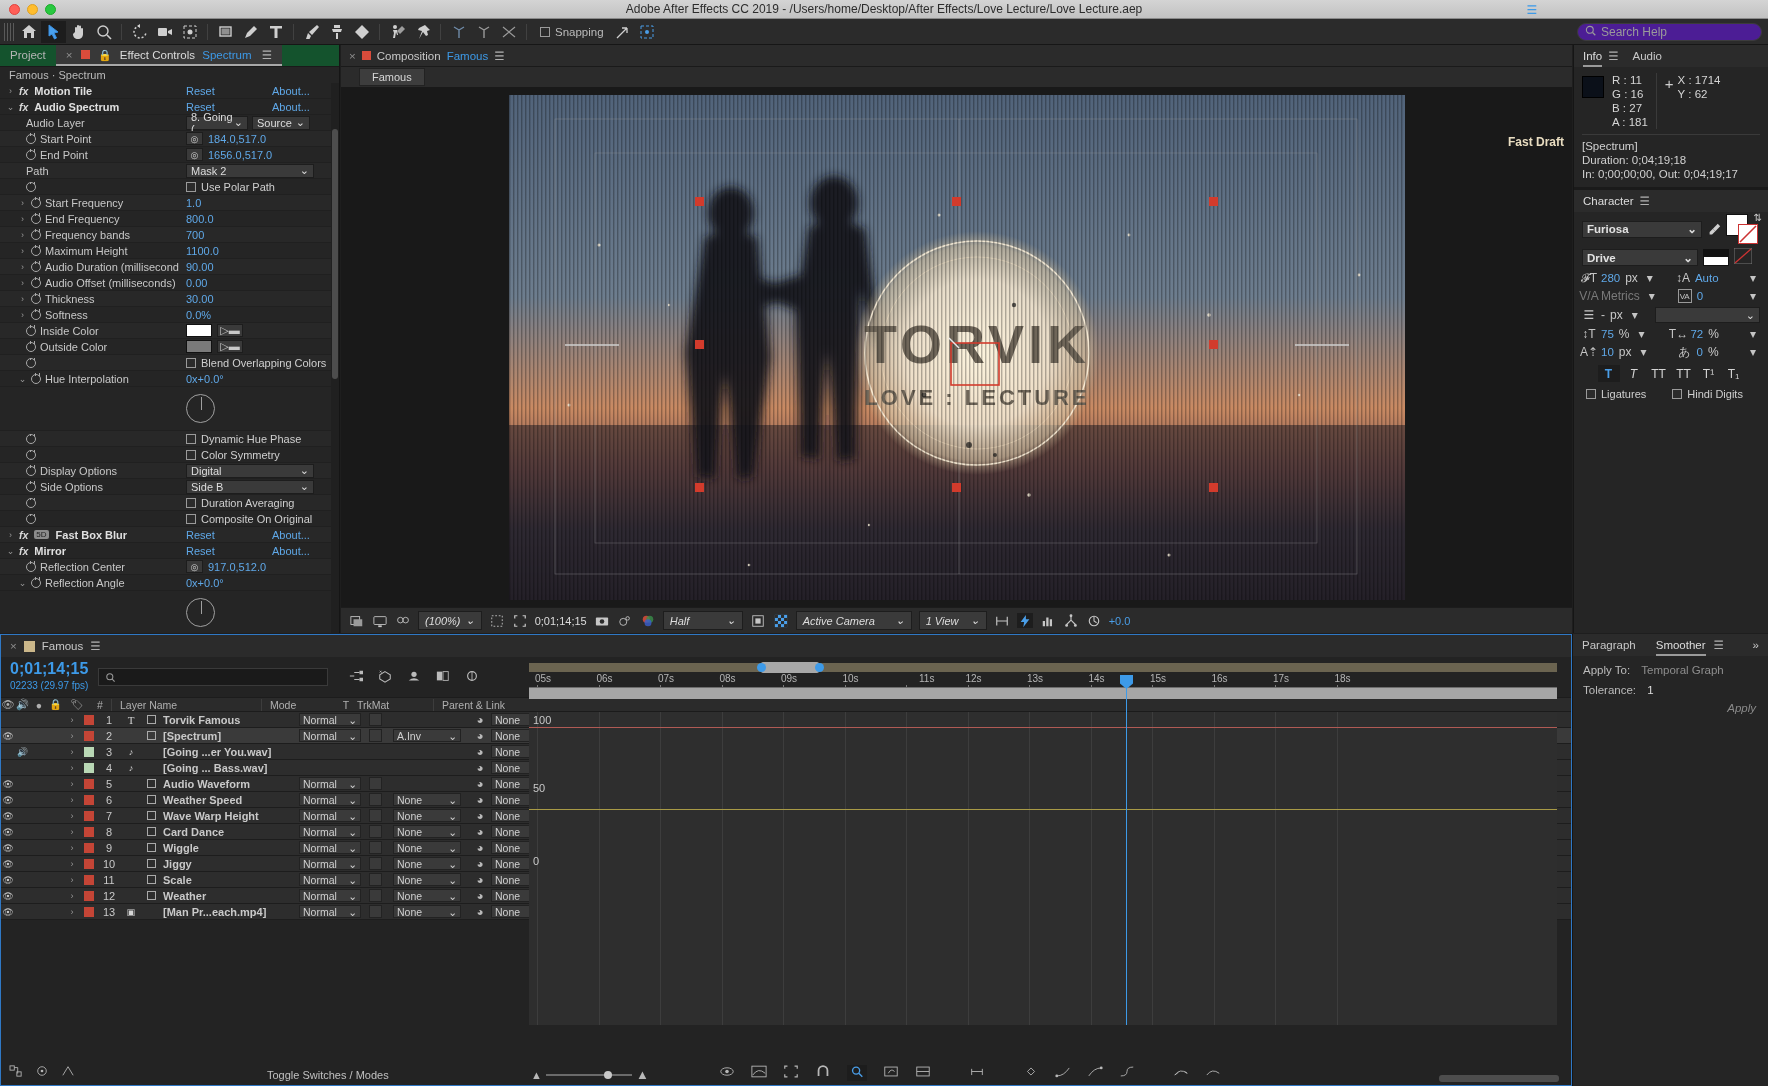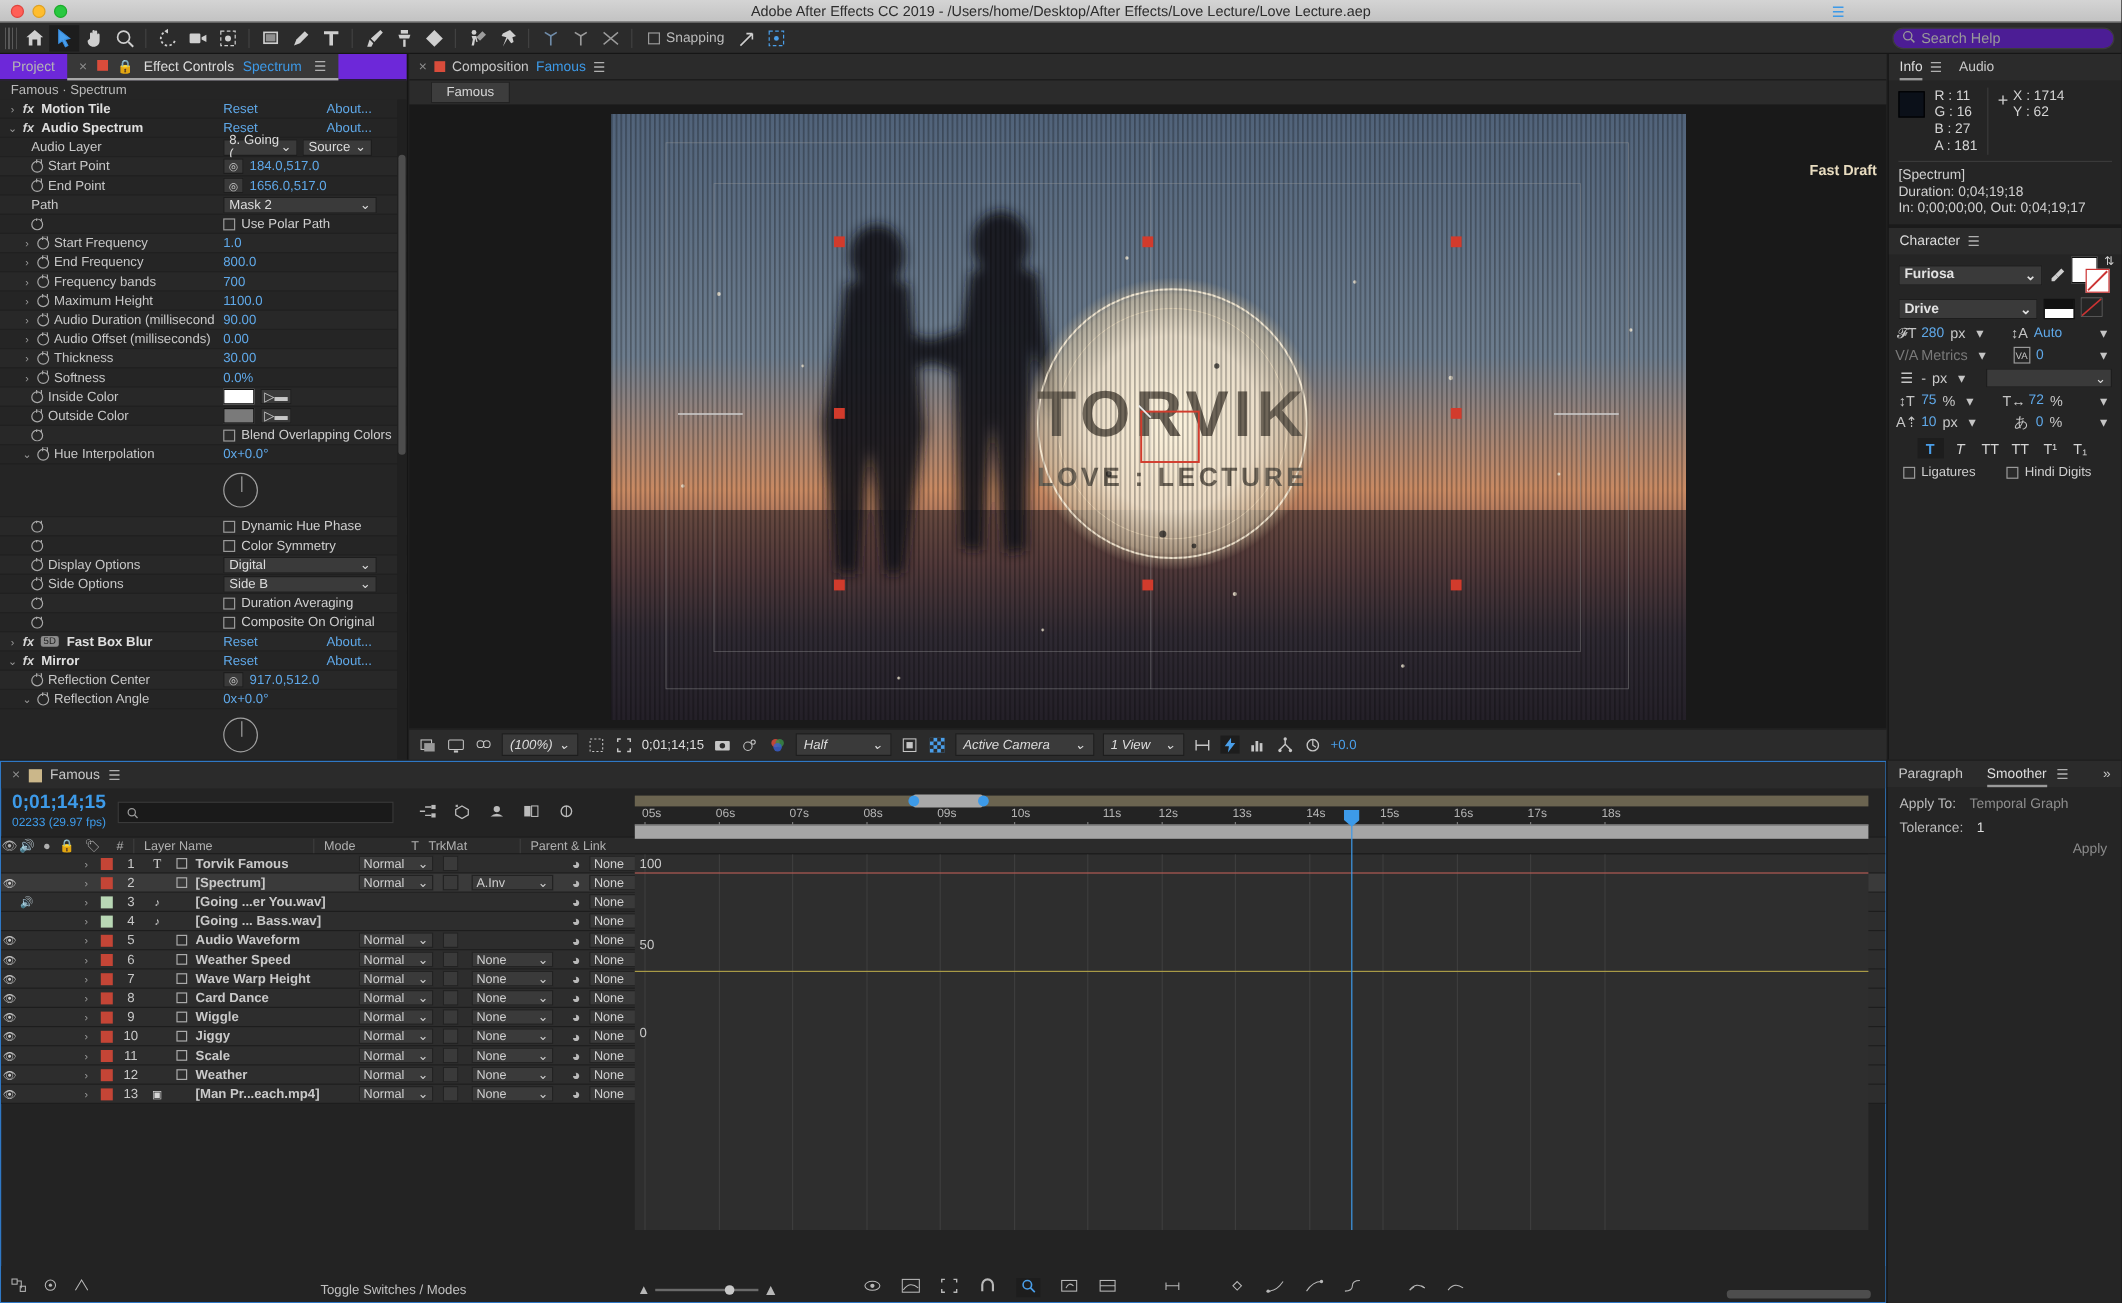--- a/index.html
+++ b/index.html
@@ -50,21 +50,21 @@
   .searchhelp{
     width:185px;height:18px;background:#4c1d95;border:1px solid #3c3c3c;border-radius:9px;
     display:flex;align-items:center;padding-left:7px;gap:5px;color:#9a9a9a;font-size:12px;
     margin-right:6px;
   }
   
   .workarea{position:absolute;top:45px;left:0;right:0;bottom:0;}
   
   .leftpanel{position:absolute;left:0;top:0;width:340px;bottom:453px;background:#252525;
     border-right:1px solid #151515;overflow:hidden;}
-  .paneltabs{height:22px;background:#6d28d9;display:flex;align-items:center;
+  .paneltabs{height:22px;background:#14532d;display:flex;align-items:flex-end;
     border-bottom:1px solid #1a1a1a;font-size:11.5px;}
   .ptab{padding:0 10px;height:22px;line-height:22px;color:#b5b5b5;}
   .ptab.active{background:#383838;color:#dcdcdc;border-bottom:2px solid #a8a8a8;}
   .ptab .x{color:#8f8f8f;margin-right:5px;}
   .swatch-red{width:9px;height:9px;background:#d94c3b;display:inline-block;margin-right:5px;}
   .eff-title{color:#3d9ae8;}
   .fx-head{height:16px;line-height:16px;padding-left:9px;background:#252525;color:#bbb;font-size:11px;}
   .fxrow{height:16px;display:flex;align-items:center;font-size:11px;position:relative;
     border-bottom:1px solid #202020;}
   .fxrow.alt{background:#282828;}
@@ -160,21 +160,21 @@
   .exprbar{position:absolute;left:533px;right:22px;bottom:32px;height:26px;background:#f2f2f2;
     color:#222;display:flex;align-items:center;padding-left:8px;font-family:"Liberation Mono",monospace;font-size:12px;}
   .tlbottom{position:absolute;left:0;right:0;bottom:0;height:30px;background:#232323;}
   .graphicons{position:absolute;left:718px;bottom:4px;display:flex;gap:16px;color:#b8b8b8;font-size:13px;}
   .graphicons .on{color:#4a9ee8;background:#1d1d1d;padding:0 2px;}
   .toggleswitch{position:absolute;left:266px;bottom:4px;font-size:11px;color:#c0c0c0;}
   
   .parapanel{position:absolute;right:0;bottom:0;width:196px;height:452px;background:#252525;border-left:1px solid #151515;}
   .ptabs{height:22px;background:#2b2b2b;display:flex;align-items:center;gap:20px;padding:0 9px;font-size:11.5px;}
   .prow{padding:8px 10px;font-size:11.5px;color:#bcbcbc;}
-  .applybtn{position:absolute;right:12px;top:68px;color:#8a8a8a;font-size:11.5px;}
+  .applybtn{position:absolute;right:12px;top:68px;color:#8a8a8a;font-size:11.5px;font-style:italic;}
   .imgsvg{position:absolute;left:0;top:0;}
 </style>
 </head>
 <body>
 
 <div class="titlebar">
   <div class="traffic">
     <span class="dot r"></span>
     <span class="dot y"></span>
     <span class="dot g"></span>

